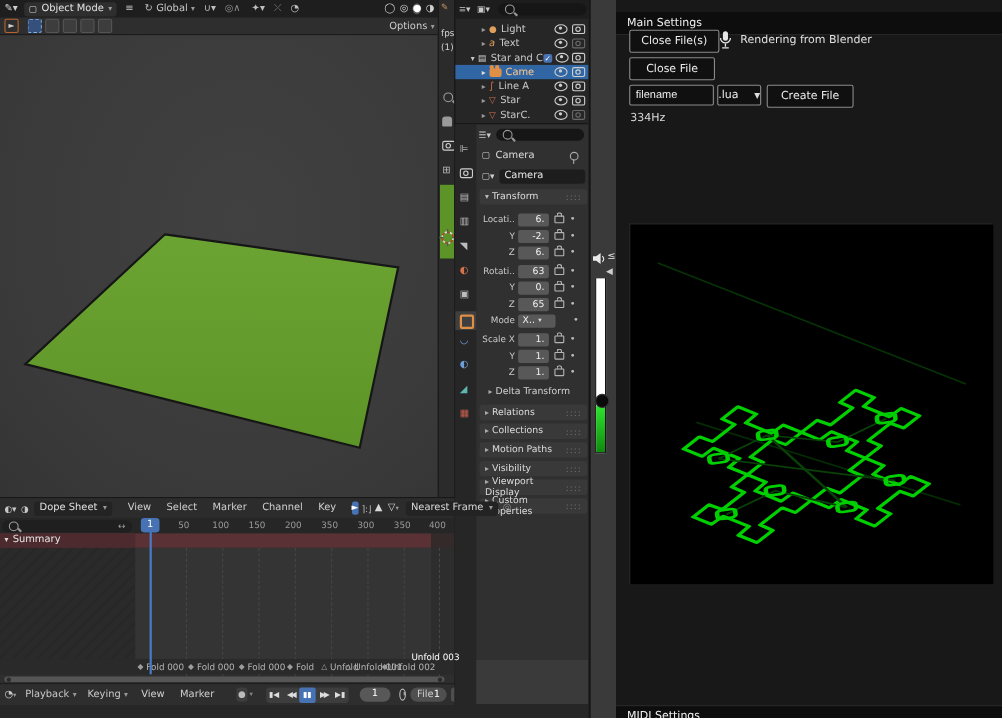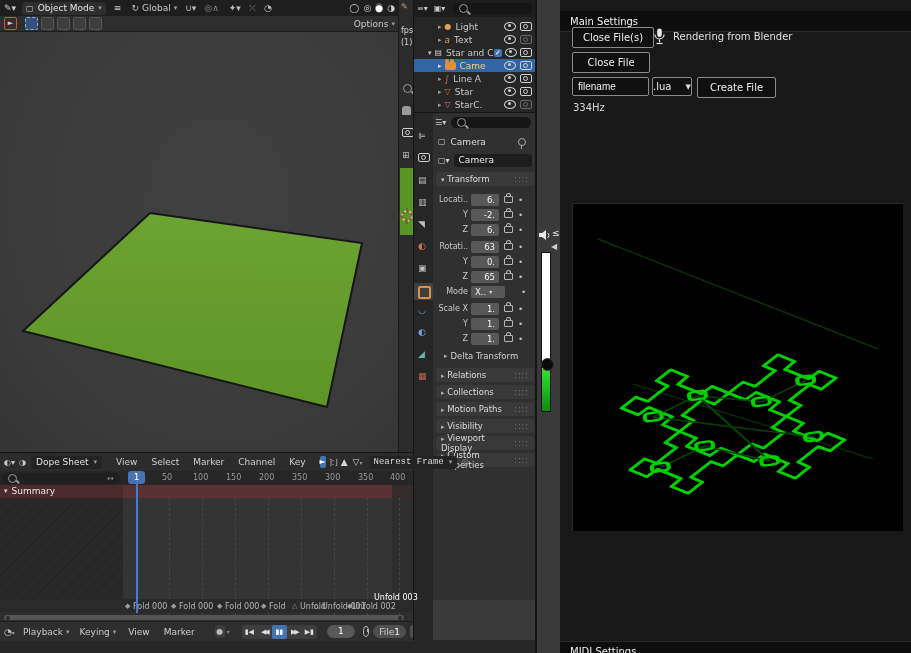--- a/index.html
+++ b/index.html
@@ -335,21 +335,21 @@
         <span class="menu" style="margin-left:14px;">View</span>
         <span class="menu">Select</span>
         <span class="menu">Marker</span>
         <span class="menu">Channel</span>
         <span class="menu">Key</span>
         <span style="background:#4772b3;border-radius:2px;color:#fff;width:13px;height:12px;text-align:center;font-size:8px;line-height:12px;">►</span>
         <span style="color:#bdbdbd;margin-left:3px;font-size:8px;">⌉:⌋</span>
         <span style="color:#d8d8d8;margin-left:3px;font-size:9px;">▲</span>
         <span style="color:#cfcfcf;margin-left:5px;font-size:9px;">▽<span style="font-size:6px;color:#999;">▾</span></span>
         <span class="row" style="margin-left:6px;background:#232323;border-radius:3px;height:13px;padding:0 5px;">
-          <span class="txt" style="color:#d8d8d8;font-family:Liberation Mono, monospace;">Nearest Frame</span>
+          <span class="txt" style="color:#d8d8d8;">Nearest Frame</span>
           <span style="font-size:7px;color:#999;margin-left:5px;">▾</span>
         </span>
         <span style="color:#8d8d8d;margin-left:4px;font-size:9px;">◎</span>
       </div>
 
       <div class="abs" style="left:0;top:18px;width:413px;height:14px;background:#262626;">
         <span class="abs row" style="left:2px;top:1.5px;width:118px;height:11px;background:#1f1f1f;border-radius:6px;padding:0 6px;box-sizing:border-box;">
           <span class="mag"></span>
             <span style="flex:1;"></span>
           <span style="color:#999;font-size:8px;">↔</span>

